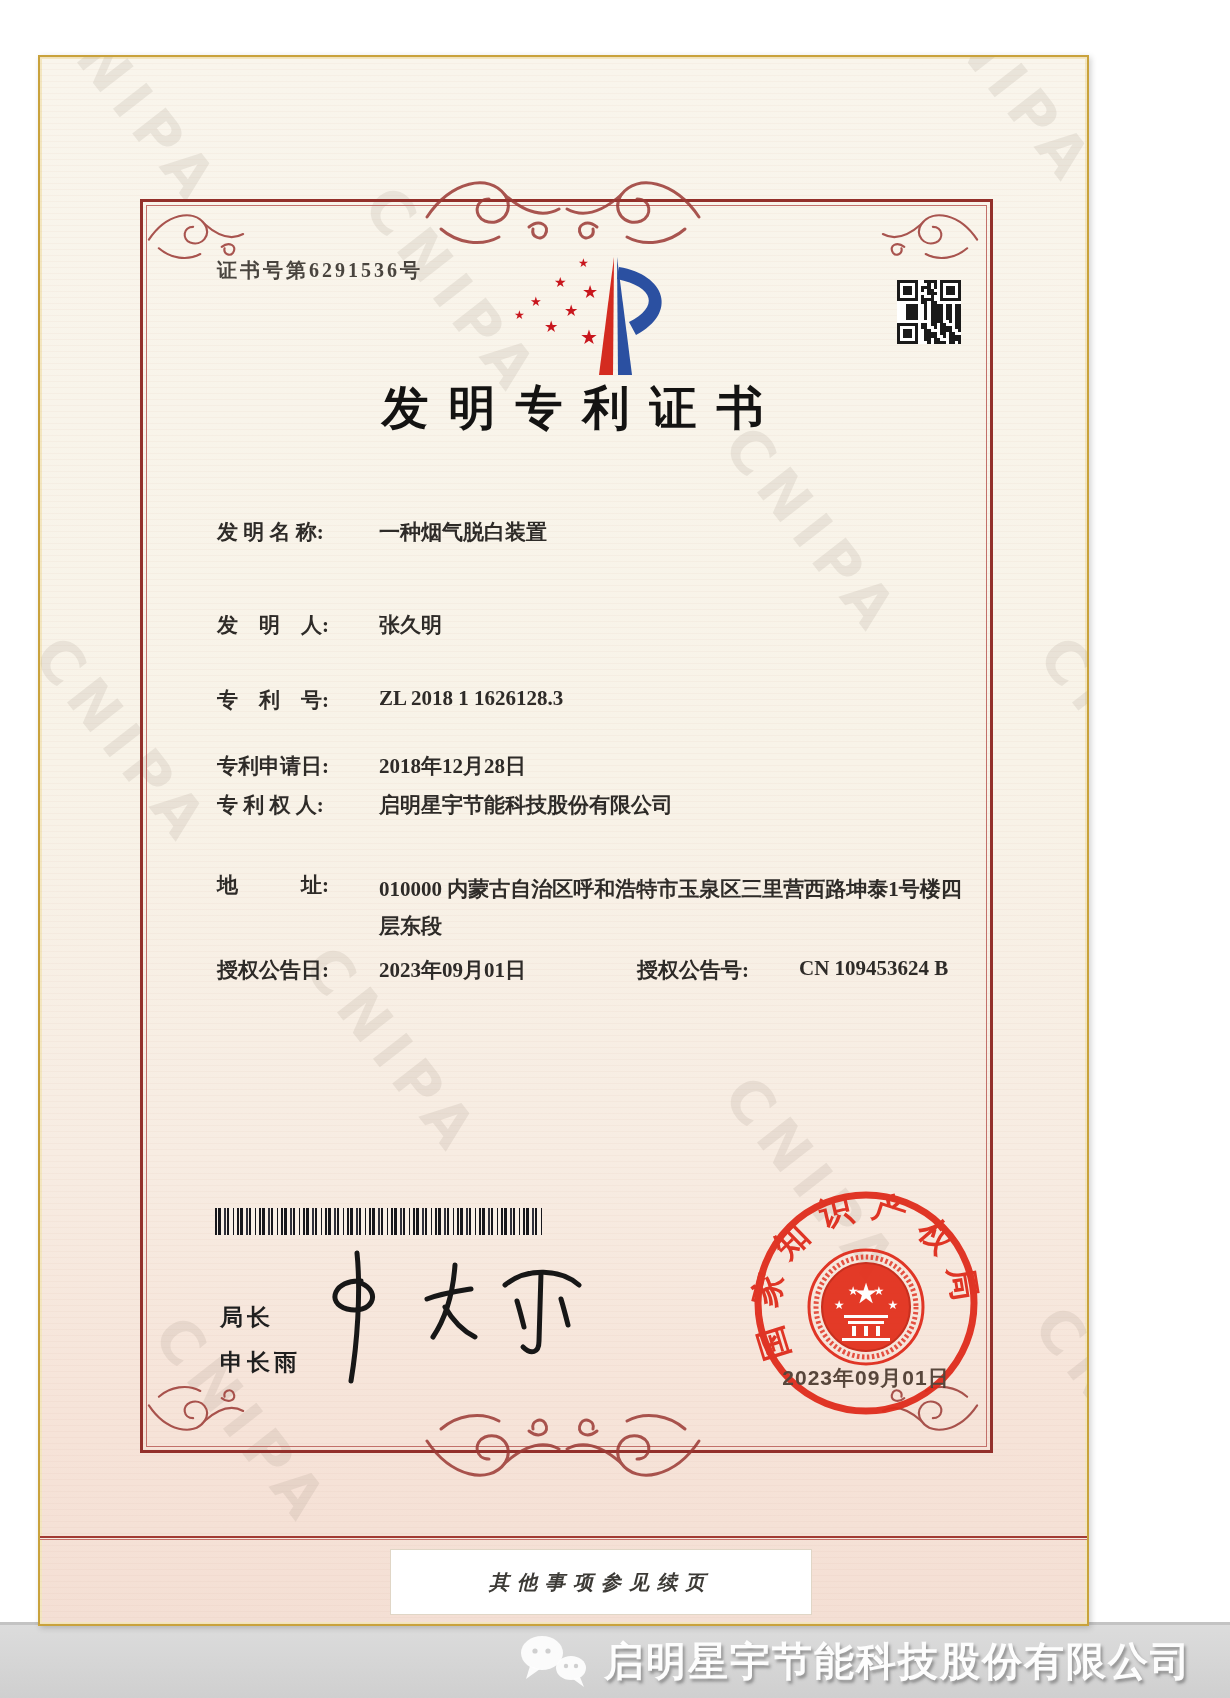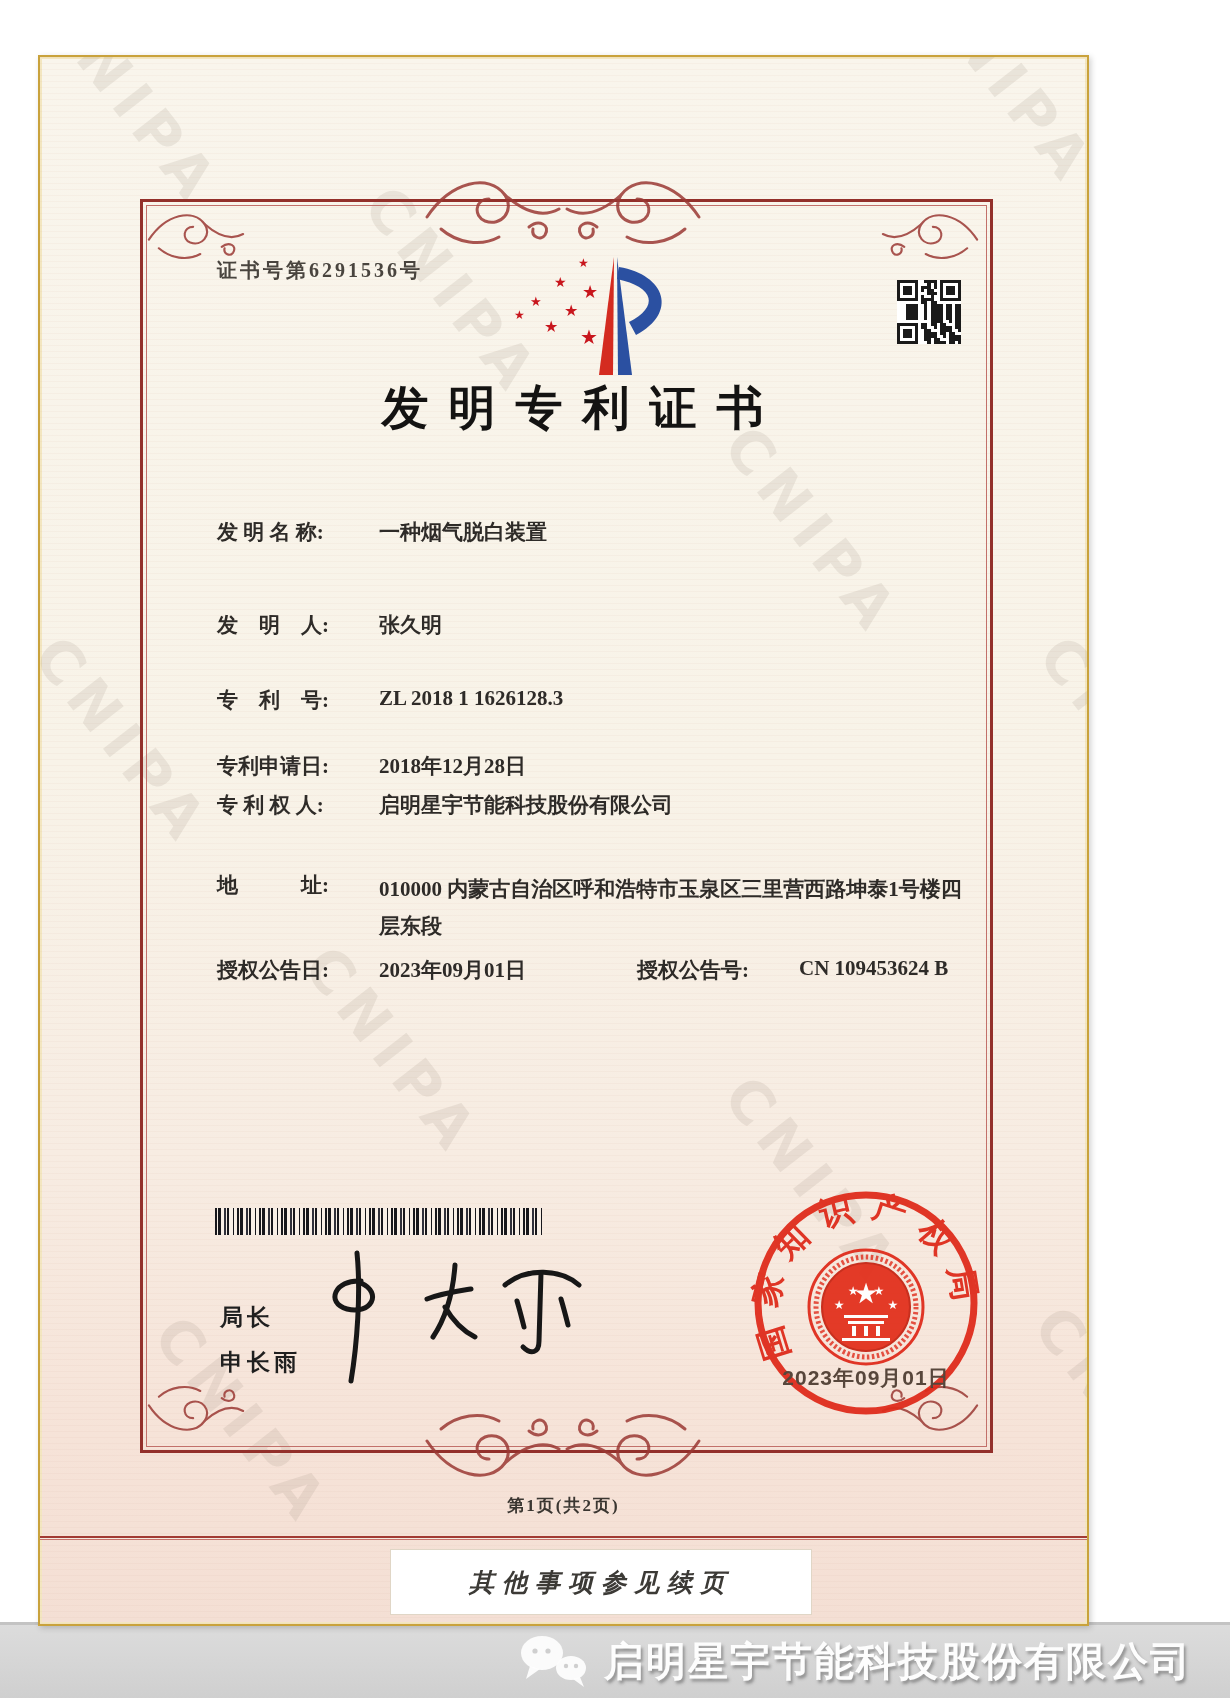--- a/index.html
+++ b/index.html
@@ -67,21 +67,21 @@
   .signature{left:255px;top:1188px;}
 
   .seal{left:710px;top:1130px;width:232px;height:232px;opacity:.94;}
 
   .page-ind{left:0;top:1437px;width:100%;text-align:center;font-size:17px;font-weight:700;
     color:#3A3631;letter-spacing:2px;}
   .red-rule{left:0;top:1479px;width:100%;height:5px;
     background:linear-gradient(#A23A33 0 2px,#F6E9DF 2px 3px,#C4736C 3px 4px,transparent 4px);}
   .note-box{left:350px;top:1492px;width:420px;height:64px;background:#ffffff;
     border:1px solid #E0D6C6;display:flex;align-items:center;justify-content:center;
-    font-size:25px;font-weight:700;letter-spacing:8px;color:#3C3A36;font-style:italic;}
+    font-size:20px;font-weight:700;letter-spacing:8px;color:#3C3A36;font-style:italic;}
 </style>
 </head>
 <body>
 
 <svg width="0" height="0" style="position:absolute">
   <defs>
     <g id="flr" fill="none" stroke="#9B3934" stroke-width="3" stroke-linecap="round" opacity="0.85">
       <path d="M4,48 C28,12 66,4 82,26 C92,42 78,58 62,52 C50,47 52,30 66,30"></path>
       <path d="M82,26 C100,42 118,50 136,40"></path>
       <path d="M18,60 C34,74 58,78 76,68"></path>
@@ -422,20 +422,19 @@
           <rect x="-14" y="19" width="4" height="10"></rect>
           <rect x="-2" y="19" width="4" height="10"></rect>
           <rect x="10" y="19" width="4" height="10"></rect>
           <rect x="-24" y="31" width="48" height="3"></rect>
         </g>
         <circle r="44" fill="none" stroke="#C62413" stroke-width="2"></circle>
       </g>
       <text x="116" y="198" text-anchor="middle" font-size="21" font-weight="bold" fill="#4E3D32" letter-spacing="1" font-family="Liberation Sans, DejaVu Sans, sans-serif">2023年09月01日</text>
     </svg>
 
-    <div class="ct page-ind">第1页(共2页)</div>
     <div class="ct red-rule"></div>
     <div class="ct note-box">
       <span>其他事项参见续页</span>
     </div>
 
   </div>
 </div>
 
 </body></html>

